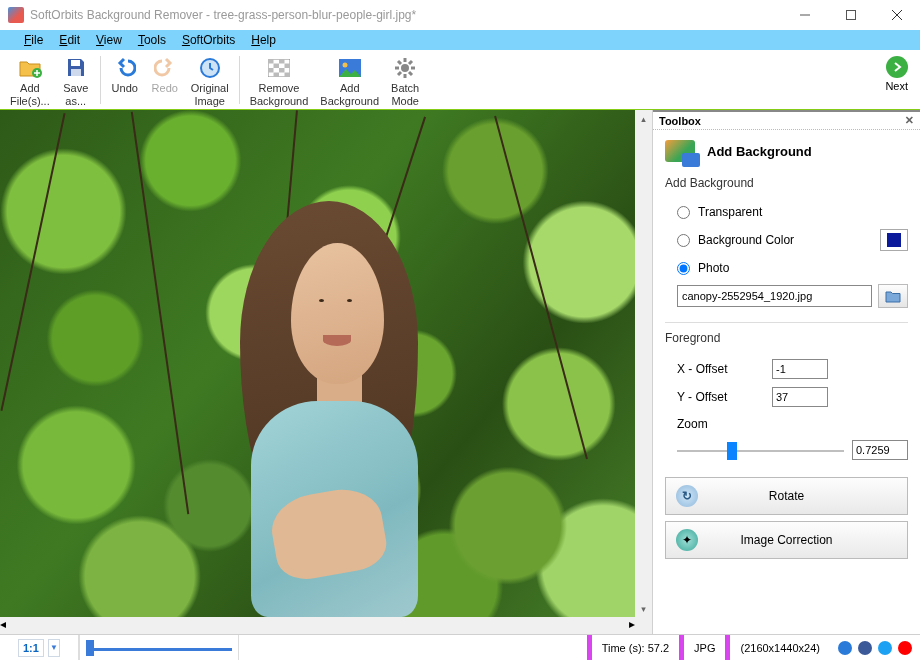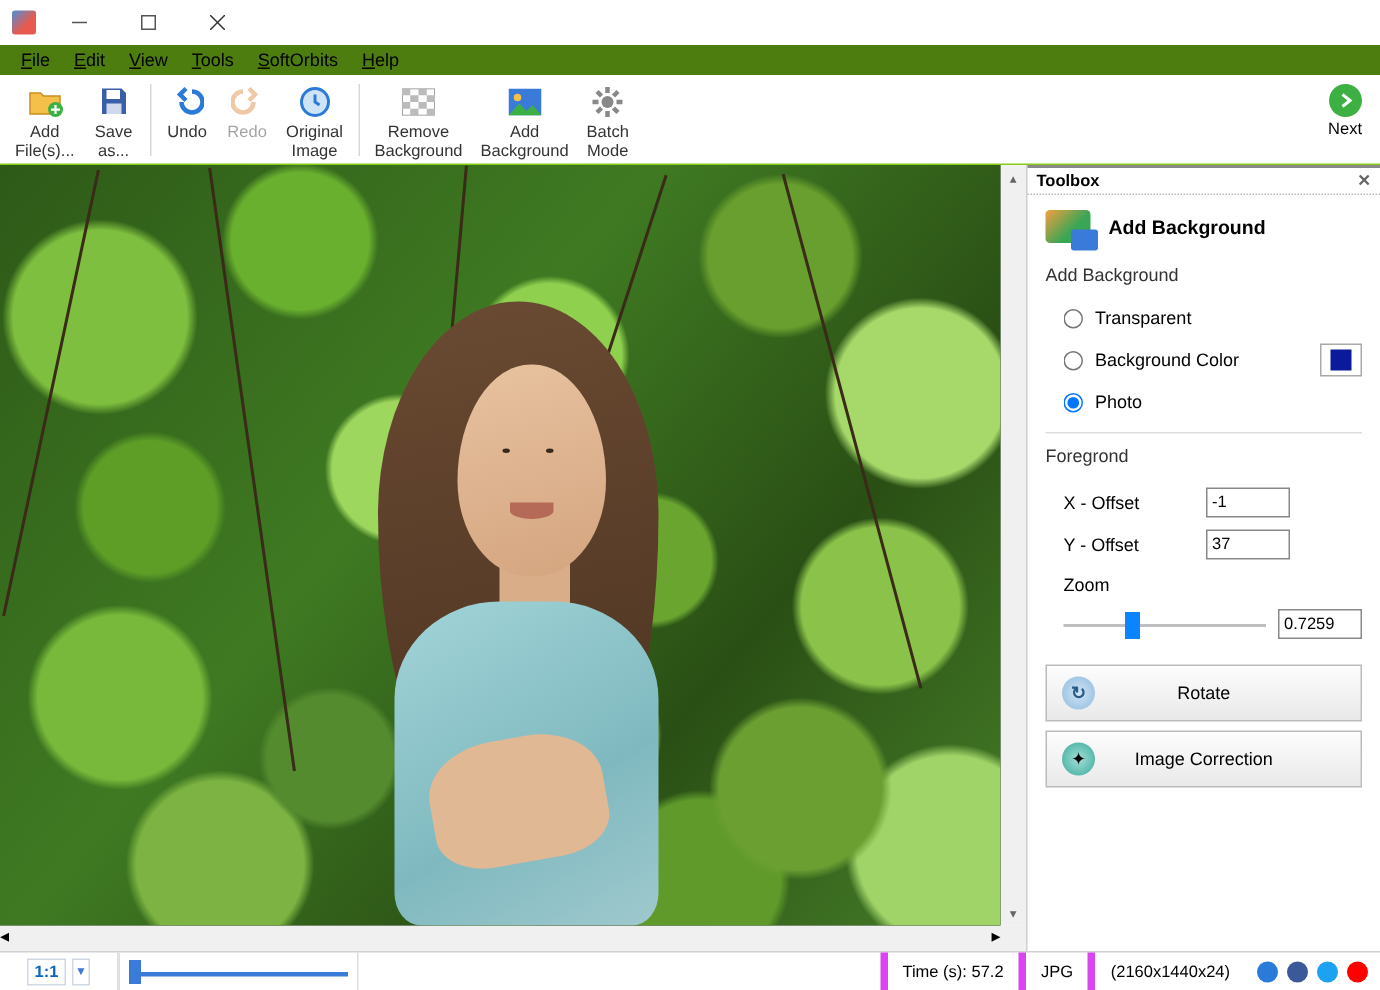--- a/index.html
+++ b/index.html
@@ -10,21 +10,21 @@
 .titlebar .app-icon { width: 16px; height: 16px; margin-right: 6px; background: linear-gradient(135deg,#4a90d9,#e85a4f 60%); border-radius: 2px; }
 .titlebar .title { flex: 1; font-size: 12px; }
 .win-controls { display: flex; }
 .win-btn { width: 46px; height: 30px; display: flex; align-items: center; justify-content: center; color: #888; }
 .win-btn.close { background: transparent; }
 .win-btn svg { width: 10px; height: 10px; }
 .win-btn.min svg line, .win-btn.max svg rect, .win-btn.close svg line { stroke: #555; stroke-width: 1; fill: none; }
 .win-btn.close svg line { stroke: #333; }
 
 
-.menubar { height: 20px; display: flex; align-items: center; padding: 0 6px; background: #4d7c0f; font-size: 12px; }
+.menubar { height: 20px; display: flex; align-items: center; padding: 0 16px; background: #7dd3fc; font-size: 12px; }
 .menubar span { padding: 2px 8px; }
 .menubar span u { text-decoration: underline; }
 
 
 .toolbar { height: 60px; display: flex; align-items: flex-start; padding: 2px 4px 0; border-bottom: 1px solid #84cc16; }
 .tbtn { display: flex; flex-direction: column; align-items: center; justify-content: flex-start; padding: 4px 6px 2px; min-width: 40px; text-align: center; font-size: 11px; line-height: 13px; color: #333; }
 .tbtn .ico { width: 24px; height: 24px; margin-bottom: 2px; display: flex; align-items: center; justify-content: center; }
 .tsep { width: 1px; height: 48px; background: #d8d8d8; margin: 4px 4px 0; }
 .toolbar .spacer { flex: 1; }
 .nav-btn { display: flex; flex-direction: column; align-items: center; padding: 4px 8px; font-size: 11px; }
@@ -70,21 +70,21 @@
 .neck { position: absolute; left: 40%; top: 40%; width: 20%; height: 14%; background: #d9ad87; }
 .body { position: absolute; left: 10%; top: 48%; width: 75%; height: 52%; background: linear-gradient(150deg,#a2d4d8,#7fb9bf 60%,#9fc9ce); border-radius: 40% 40% 10% 10% / 30% 30% 10% 10%; }
 .arm { position: absolute; left: 20%; top: 70%; width: 50%; height: 20%; background: #e0b894; border-radius: 40% 40% 30% 30%; transform: rotate(-10deg); }
 .scroll-v { width: 17px; background: #f0f0f0; display: flex; flex-direction: column; }
 .scroll-v .arrow, .scroll-h .arrow { width: 17px; height: 17px; display:flex; align-items:center; justify-content:center; color:#666; font-size:9px; }
 .scroll-v .track { flex:1; }
 .scroll-h-wrap { height: 17px; display: flex; background: #f0f0f0; }
 .scroll-h-wrap .track { flex:1; }
 
 
-.toolbox { width: 236px; border-left: 1px solid #d0d0d0; display: flex; flex-direction: column; background: #fff; }
+.toolbox { width: 268px; border-left: 1px solid #d0d0d0; display: flex; flex-direction: column; background: #fff; }
 .tb-header { height: 20px; display: flex; align-items: center; padding: 0 6px; font-size: 11px; font-weight: 600; border-top: 2px solid #888; border-bottom: 1px dotted #bbb; position: relative; }
 .tb-header .close-x { margin-left: auto; color: #666; cursor: pointer; }
 .tb-body { flex:1; padding: 10px 12px; overflow:auto; }
 .tb-head2 { display:flex; align-items:center; gap:12px; margin-bottom: 14px; }
 .tb-head2 .picico { width:30px; height:22px; background: linear-gradient(135deg,#f59e3d,#3aa655 60%); border-radius:3px; position:relative; }
 .tb-head2 .picico::before { content:''; position:absolute; right:-5px; bottom:-5px; width:18px; height:14px; background:#3a7ad9; border-radius:2px; }
 .tb-head2 b { font-size: 13px; }
 .section-label { font-size: 12px; color: #333; margin: 8px 0 10px; }
 .radio-row { display:flex; align-items:center; padding: 5px 0 5px 12px; font-size:12px; }
 .radio-row input { margin-right: 8px; }
@@ -120,20 +120,21 @@
 .sb-cell { border-left:5px solid #d946ef; height:100%; display:flex; align-items:center; padding:0 10px; }
 .sb-icons { display:flex; gap:6px; padding:0 8px; }
 .sb-icons span { width:14px; height:14px; border-radius:50%; display:inline-block; }
 .ic-info{background:#2a7ad9;} .ic-fb{background:#3b5998;} .ic-tw{background:#1da1f2;} .ic-yt{background:#ff0000;}
 </style>
 </head>
 <body>
 
 <div class="titlebar">
   <div class="app-icon"></div>
+  <div class="title">SoftOrbits Background Remover - tree-grass-person-blur-people-girl.jpg*</div>
   <div class="win-controls">
     <div class="win-btn min">
         <svg viewBox="0 0 10 10">
           <line x1="0" y1="5" x2="10" y2="5"></line>
         </svg>
       </div>
     <div class="win-btn max">
         <svg viewBox="0 0 10 10">
           <rect x="0.5" y="0.5" width="9" height="9"></rect>
         </svg>
@@ -322,20 +323,28 @@
         <input type="radio" name="bgmode" style="">
         <span>Background Color</span>
         <span class="color-swatch">
             <span class="inner"></span>
           </span>
       </label>
       <label class="radio-row">
         <input type="radio" name="bgmode" checked="" style="">
         <span>Photo</span>
       </label>
+      <div class="photo-row">
+        <input type="text" value="canopy-2552954_1920.jpg" style="">
+        <div class="browse-btn">
+          <svg viewBox="0 0 16 14">
+              <path d="M1 3h5l1.5 1.5H15V13H1z" fill="#7aa8d8" stroke="#3a6fa8"></path>
+            </svg>
+        </div>
+      </div>
       <div class="divider"></div>
       <div class="section-label">Foregrond</div>
       <div class="fg-row">
         <label>X - Offset</label>
         <input type="text" value="-1" style="">
       </div>
       <div class="fg-row">
         <label>Y - Offset</label>
         <input type="text" value="37" style="">
       </div>

